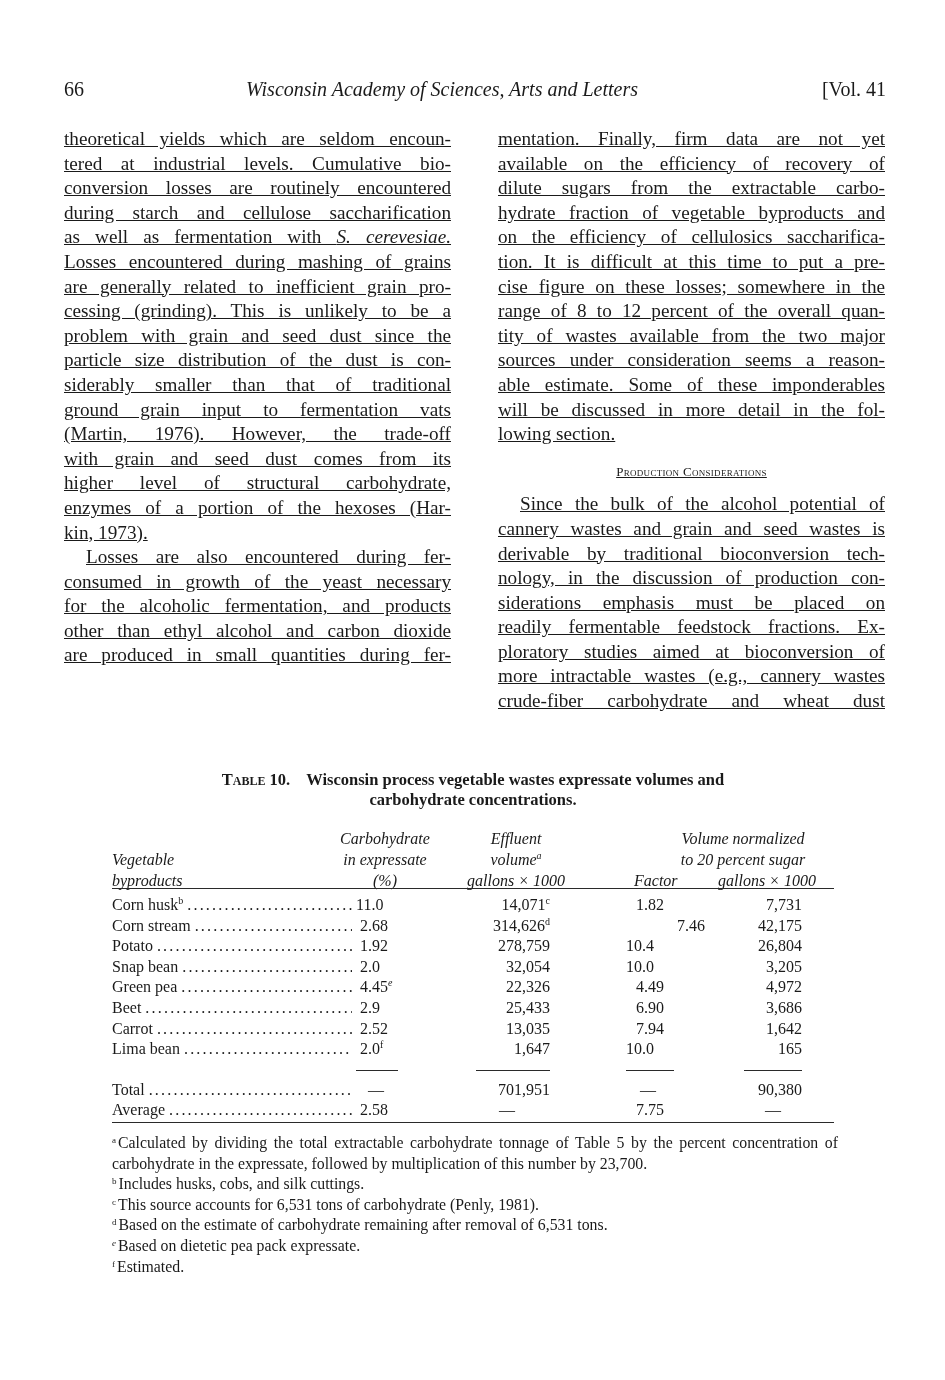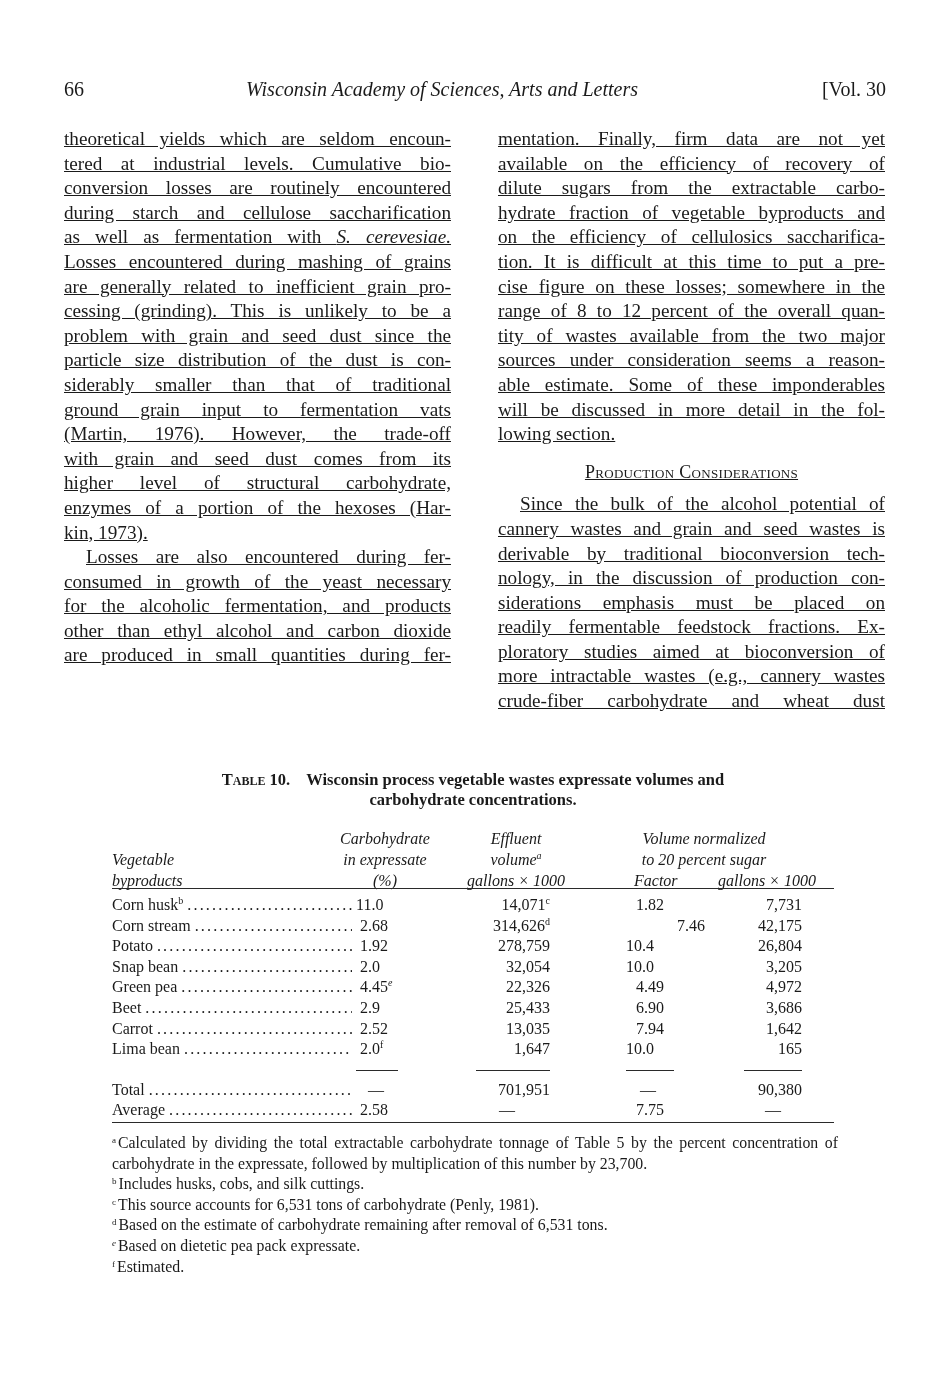--- a/index.html
+++ b/index.html
@@ -12,21 +12,21 @@
   .header .pnum { position: absolute; left: 0; top: 0; }
   .header .jtitle { position: absolute; left: 182px; top: 0; font-style: italic; }
   .header .vol { position: absolute; right: 0; top: 0; }
 
   .col { position: absolute; top: 127px; width: 387px; font-size: 19.2px; line-height: 24.6px; text-align: justify; text-decoration: underline; }
   .col.left { left: 64px; }
   .col.right { left: 498px; }
   .col .line { display: block; text-align: justify; text-align-last: justify; white-space: nowrap; height: 24.6px; }
   .col .line.last { text-align-last: left; }
   .col .line.ind { padding-left: 22px; }
-  .heading { text-align: center; font-variant: small-caps; font-size: 18px; margin: 13px 0 8px 0; letter-spacing: 0.3px; }
+  .heading { text-align: center; font-variant: small-caps; font-size: 13px; margin: 13px 0 8px 0; letter-spacing: 0.3px; }
   em { font-style: italic; }
 
   .table-wrap { position: absolute; left: 112px; top: 770px; width: 722px; }
   .table-caption { text-align: center; font-size: 16.5px; line-height: 20px; font-weight: bold; }
   .table-caption .tlabel { font-variant: small-caps; margin-right: 16px; }
   .thead { position: relative; height: 66px; margin-top: 18px; font-style: italic; font-size: 16px; line-height: 21px; }
   .thead .h { position: absolute; top: 0; text-align: center; white-space: nowrap; }
   .rule { position: absolute; left: 0; width: 722px; height: 0; border-top: 1.5px solid #2a2a2a; }
   .tbody { position: absolute; left: 0; top: 125px; width: 722px; font-size: 16px; line-height: 20.6px; }
   .trow { position: relative; height: 20.6px; }
@@ -43,21 +43,21 @@
   .footnotes { position: absolute; left: 112px; top: 1133px; width: 726px; font-size: 15.8px; line-height: 20.6px; }
   .footnotes .fn { margin: 0; text-align: justify; }
   .footnotes sup { font-size: 9px; vertical-align: 5px; margin-right: 2px; }
 </style>
 </head>
 <body>
 
 <div class="header">
   <span class="pnum">66</span>
   <span class="jtitle">Wisconsin Academy of Sciences, Arts and Letters</span>
-  <span class="vol">[Vol. 30</span>
+  <span class="vol">[Vol. 41</span>
 </div>
 
 <div class="col left">
   <div>
     <span class="line">theoretical yields which are seldom encoun-</span>
     <span class="line">tered at industrial levels. Cumulative bio-</span>
     <span class="line">conversion losses are routinely encountered</span>
     <span class="line">during starch and cellulose saccharification</span>
     <span class="line"><span>as well as fermentation with </span><em>S. cerevesiae.</em></span>
     <span class="line">Losses encountered during mashing of grains</span>
@@ -126,21 +126,21 @@
     <div class="h" style="left:218px; width:110px;">
       <div>Carbohydrate</div>
       <div>in expressate</div>
       <div>(%)</div>
     </div>
     <div class="h" style="left:344px; width:120px;">
       <div>Effluent</div>
       <div><span>volume</span><sup>a</sup></div>
       <div>gallons × 1000</div>
     </div>
-    <div class="h" style="left:487px; width:210px;">
+    <div class="h" style="left:526px; width:210px;">
       <div>Volume normalized</div>
       <div>to 20 percent sugar</div>
     </div>
     <div class="h" style="left:522px; top:42px;">Factor</div>
     <div class="h" style="left:606px; top:42px;">gallons × 1000</div>
   </div>
 
   <div class="rule" style="top:118px;"></div>
 
   <div class="tbody">

